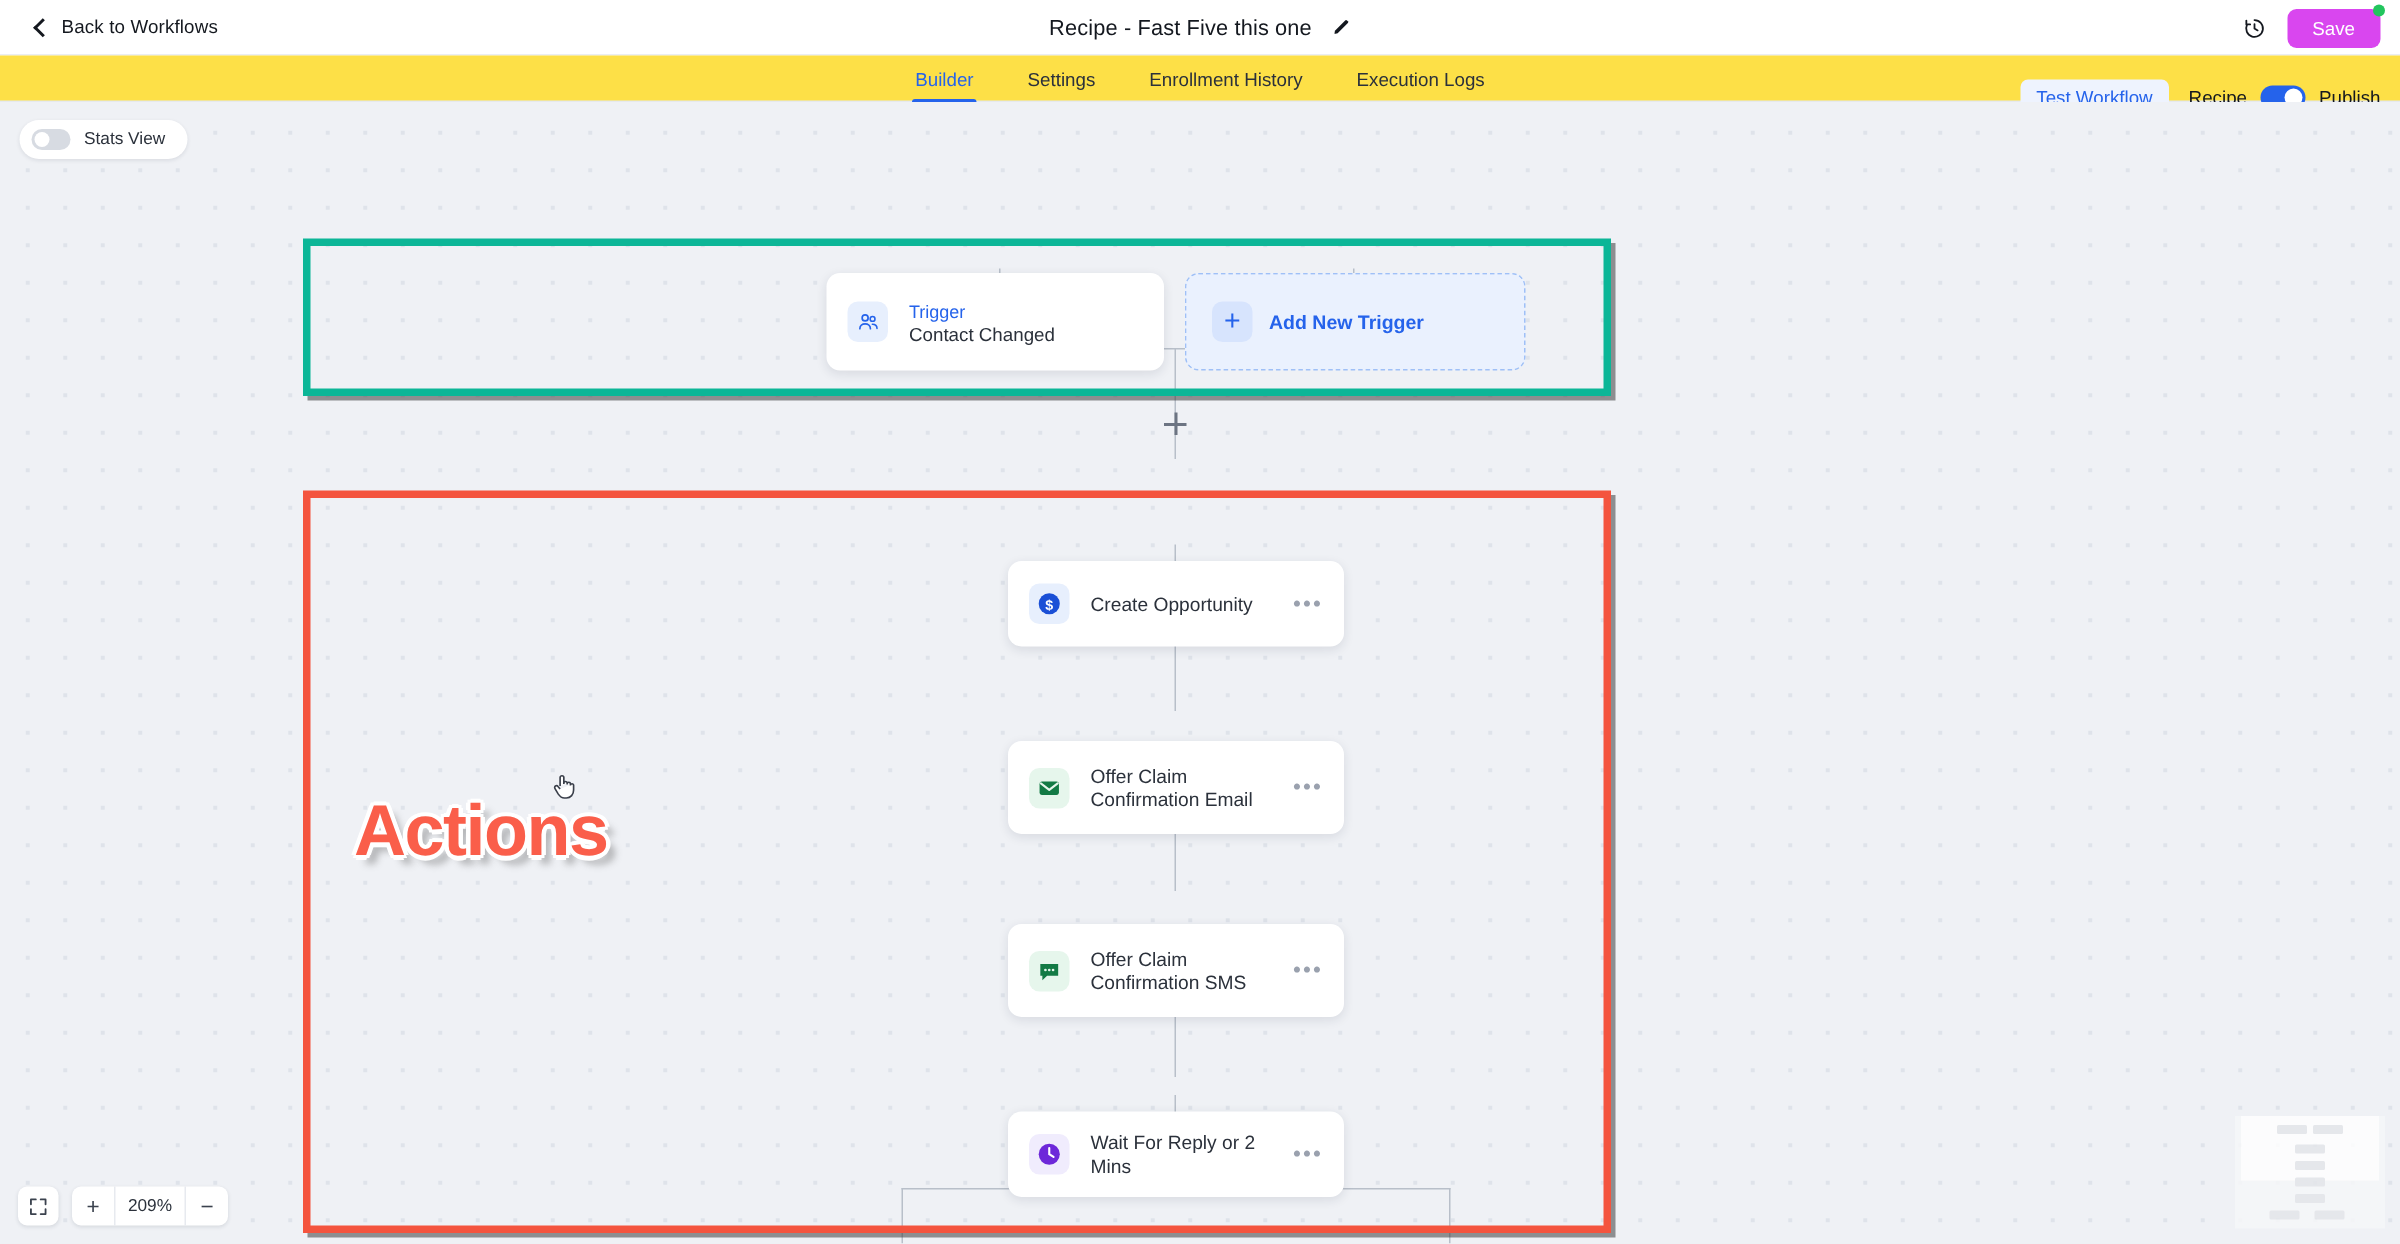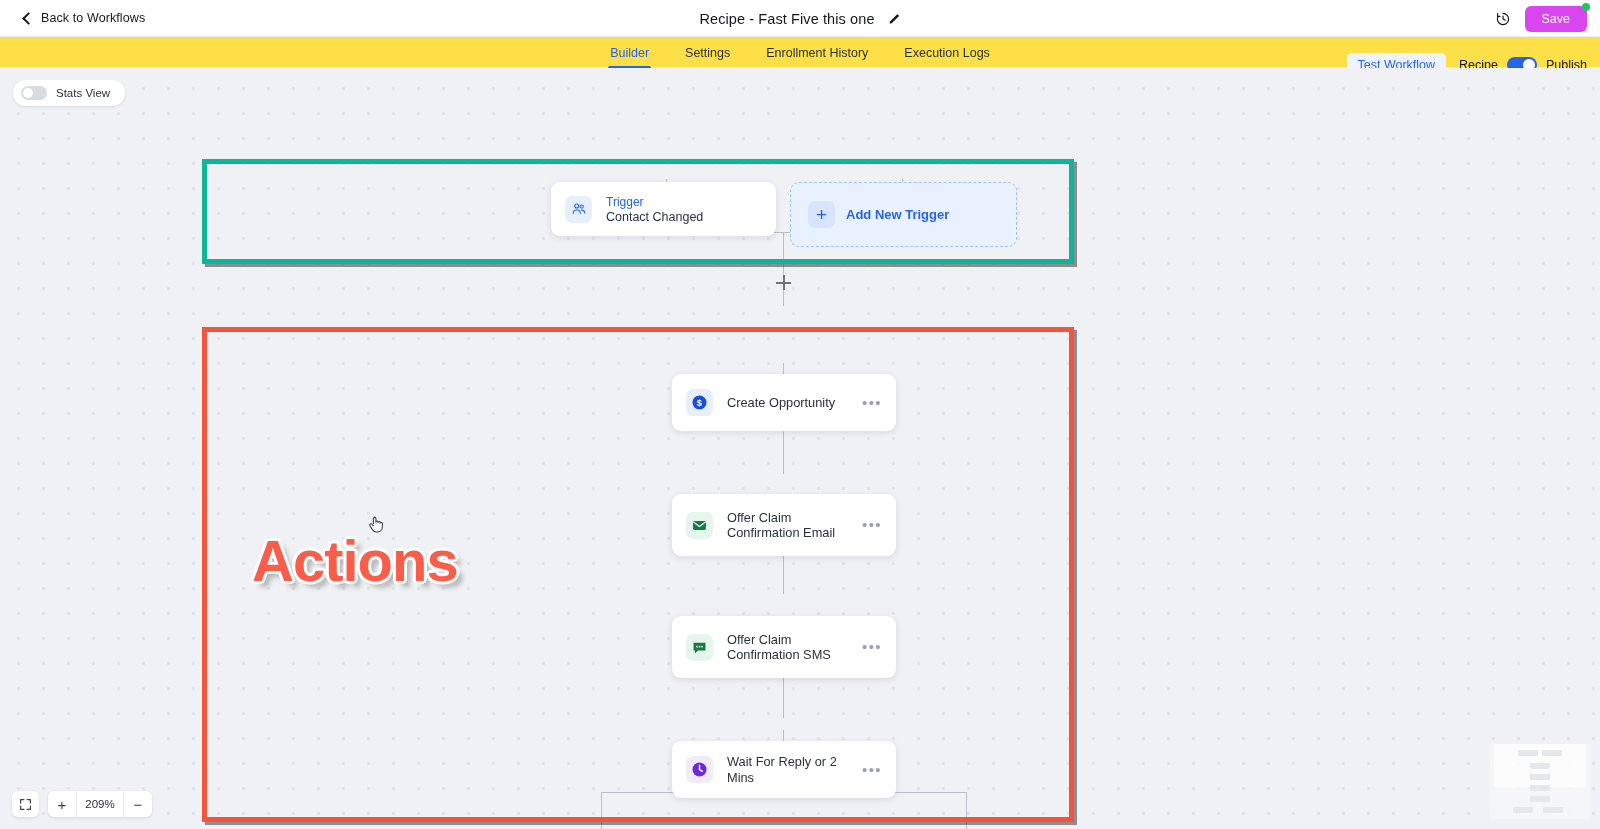--- a/index.html
+++ b/index.html
@@ -135,21 +135,21 @@
   }
   .node-label { font-size: 12.8px; color: #2b313b; line-height: 15.5px; flex: 1; }
   .node-sub { font-size: 12.5px; color: #2b313b; }
   .node-kicker { font-size: 12px; color: #2563eb; line-height: 16px; }
   .dots {
     font-size: 15px; color: #9aa1ae; letter-spacing: 1.4px;
     line-height: 8px; cursor: pointer; flex: none;
   }
 
   .trigger-node {
-    left: 551px; top: 114px; width: 225px; height: 54px;
+    left: 551px; top: 114px; width: 225px; height: 65px;
   }
   .add-trigger {
     position: absolute; left: 790px; top: 114px; width: 227px; height: 65px;
     background: #eaf1fe; border: 1.5px dashed #9fc0f7; border-radius: 9px;
     display: flex; align-items: center; gap: 11px; padding: 0 17px;
     cursor: pointer;
   }
   .add-plus-box {
     width: 27px; height: 27px; border-radius: 7px; background: #d7e4fd;
     display: flex; align-items: center; justify-content: center;
@@ -192,26 +192,25 @@
     white-space: nowrap;
   }
   .anno-text-triggers {
     left: 234px; top: 104px; font-size: 62px; color: #0cb697;
     text-shadow:
       -2px -2px 0 #fff, 2px -2px 0 #fff, -2px 2px 0 #fff, 2px 2px 0 #fff,
       -3px 0 0 #fff, 3px 0 0 #fff, 0 -3px 0 #fff, 0 3px 0 #fff,
       6px 6px 5px rgba(90,90,90,.45);
   }
   .anno-text-actions {
-    left: 236px; top: 459px; font-size: 58px; color: #fa5e4a;
+    left: 236px; top: 459px; font-size: 48px; color: #fa5e4a;
     text-shadow:
       -2px -2px 0 #fff, 2px -2px 0 #fff, -2px 2px 0 #fff, 2px 2px 0 #fff,
       -3px 0 0 #fff, 3px 0 0 #fff, 0 -3px 0 #fff, 0 3px 0 #fff,
       6px 6px 5px rgba(90,90,90,.40);
-    margin-left: 16px;
   }
 
   
   .cursor-hand { position: absolute; left: 368px; top: 447px; width: 16px; height: 20px; }
 
   
   .zoom-controls {
     position: absolute; left: 12px; bottom: 12px;
     display: flex; align-items: center; gap: 9px; z-index: 40;
   }

